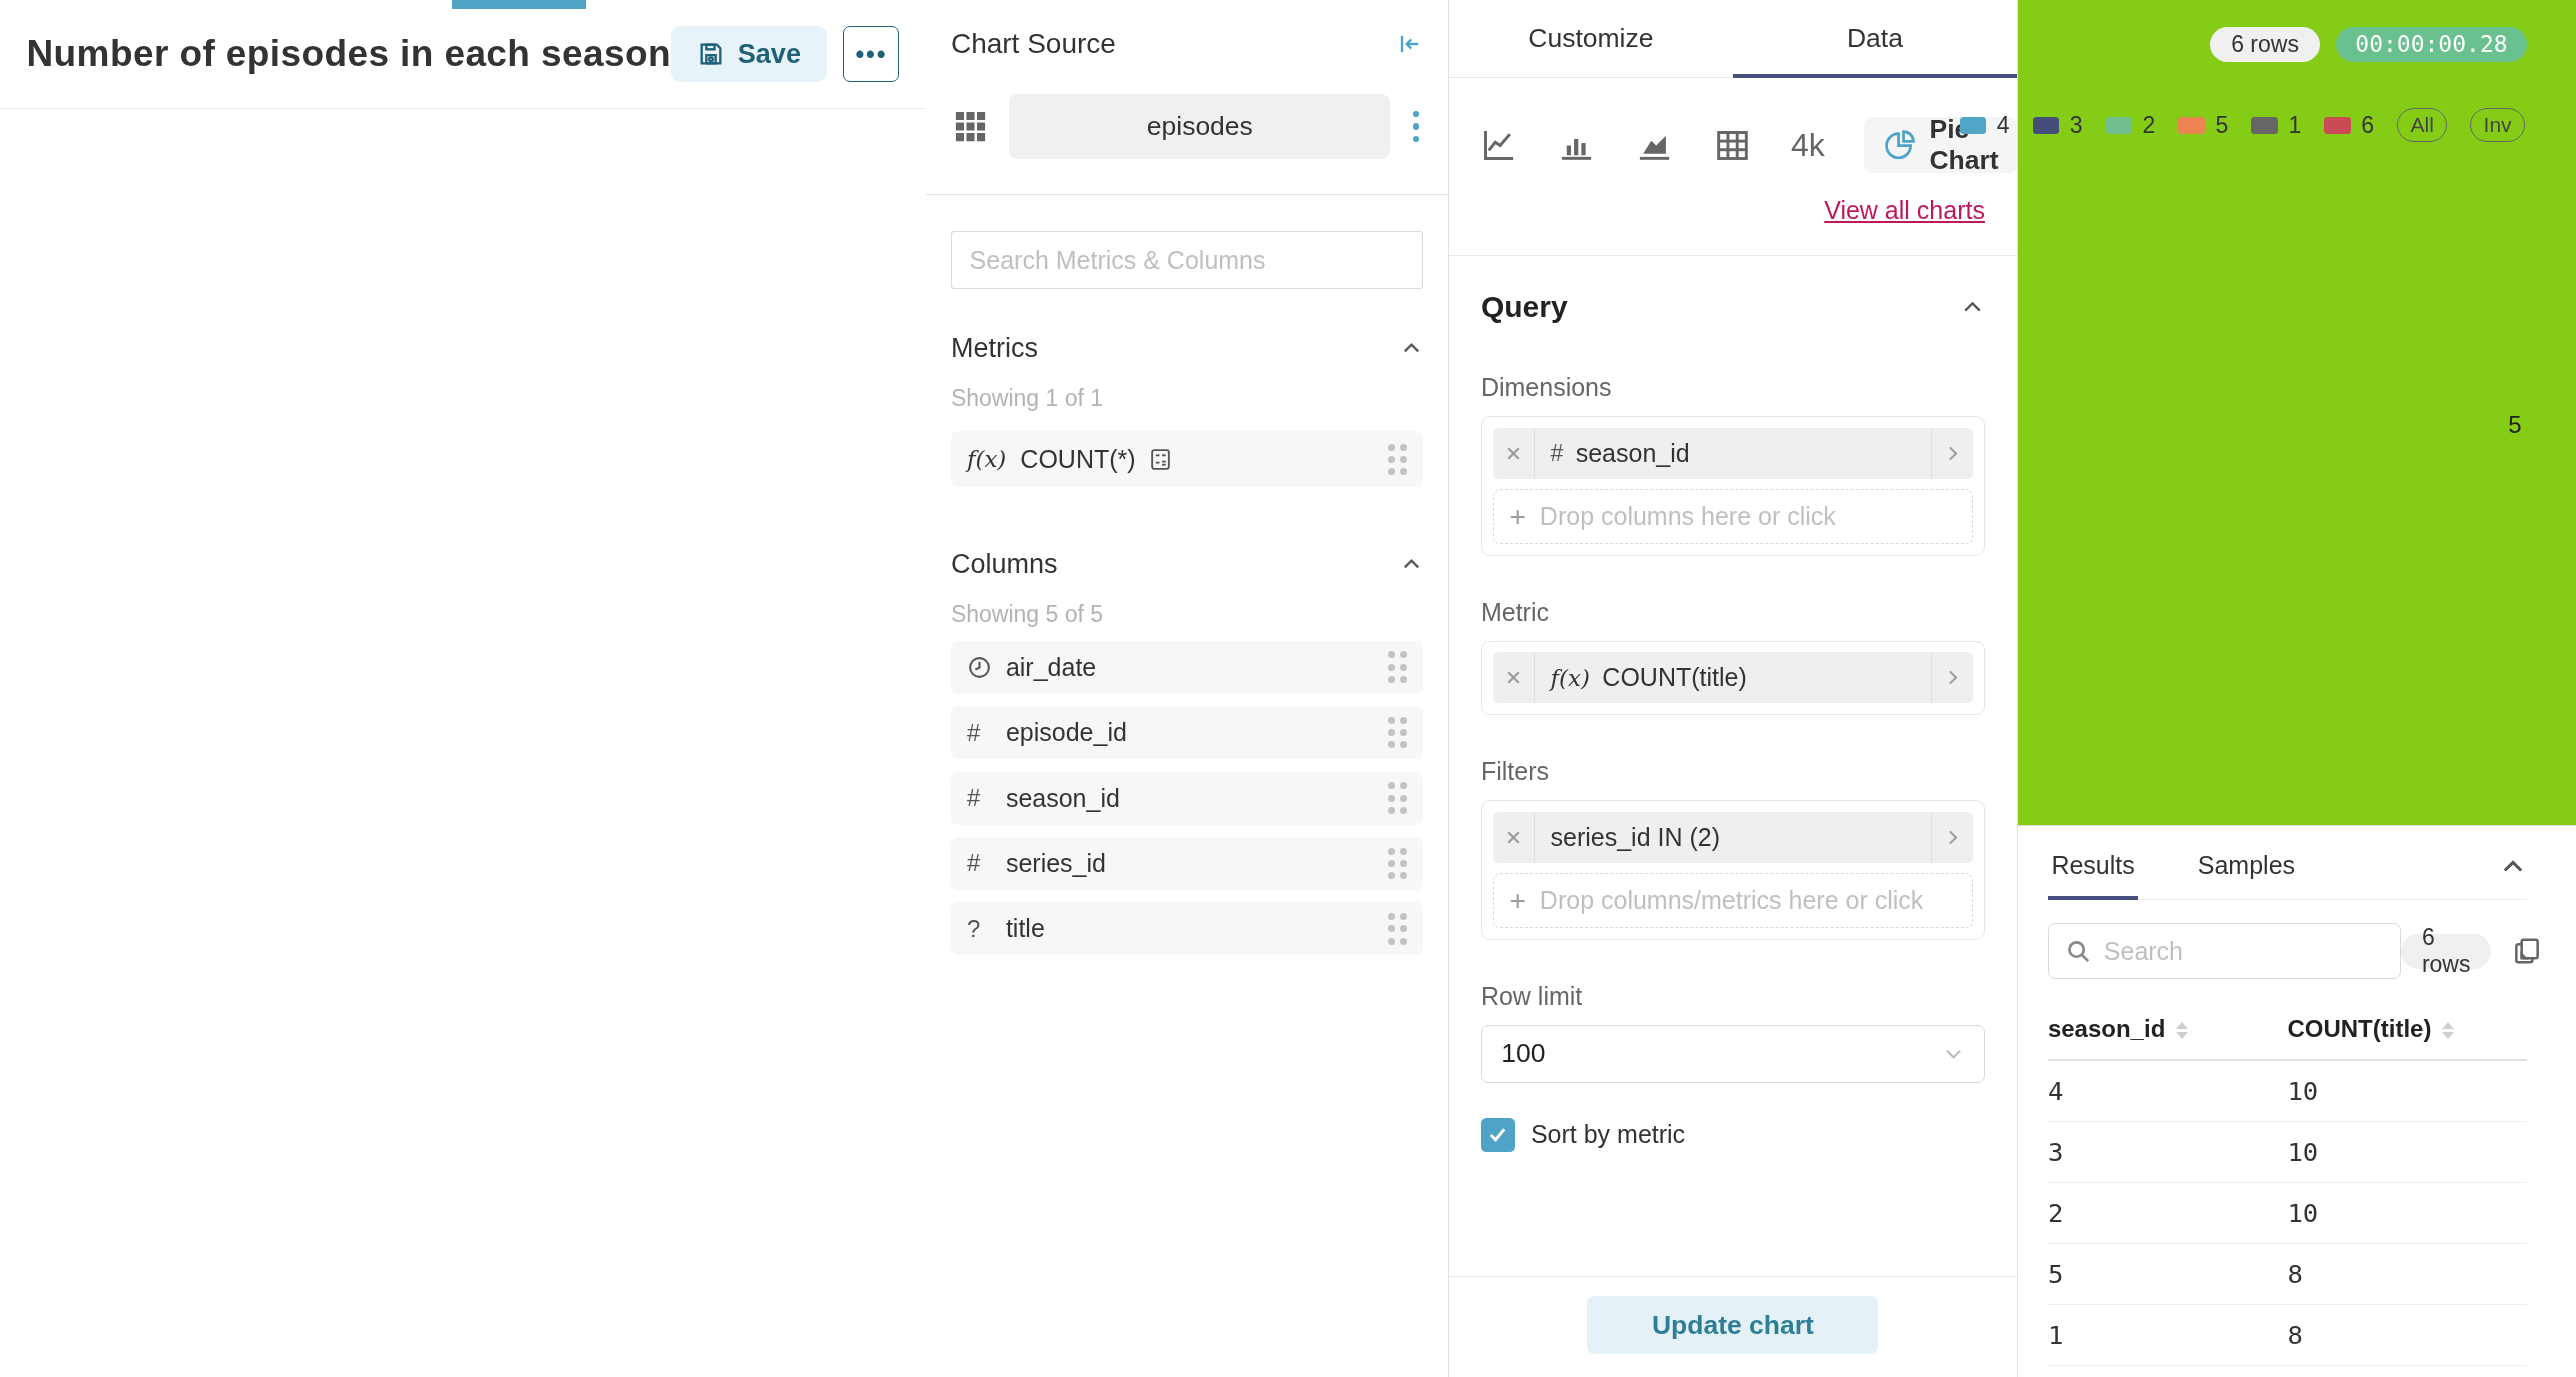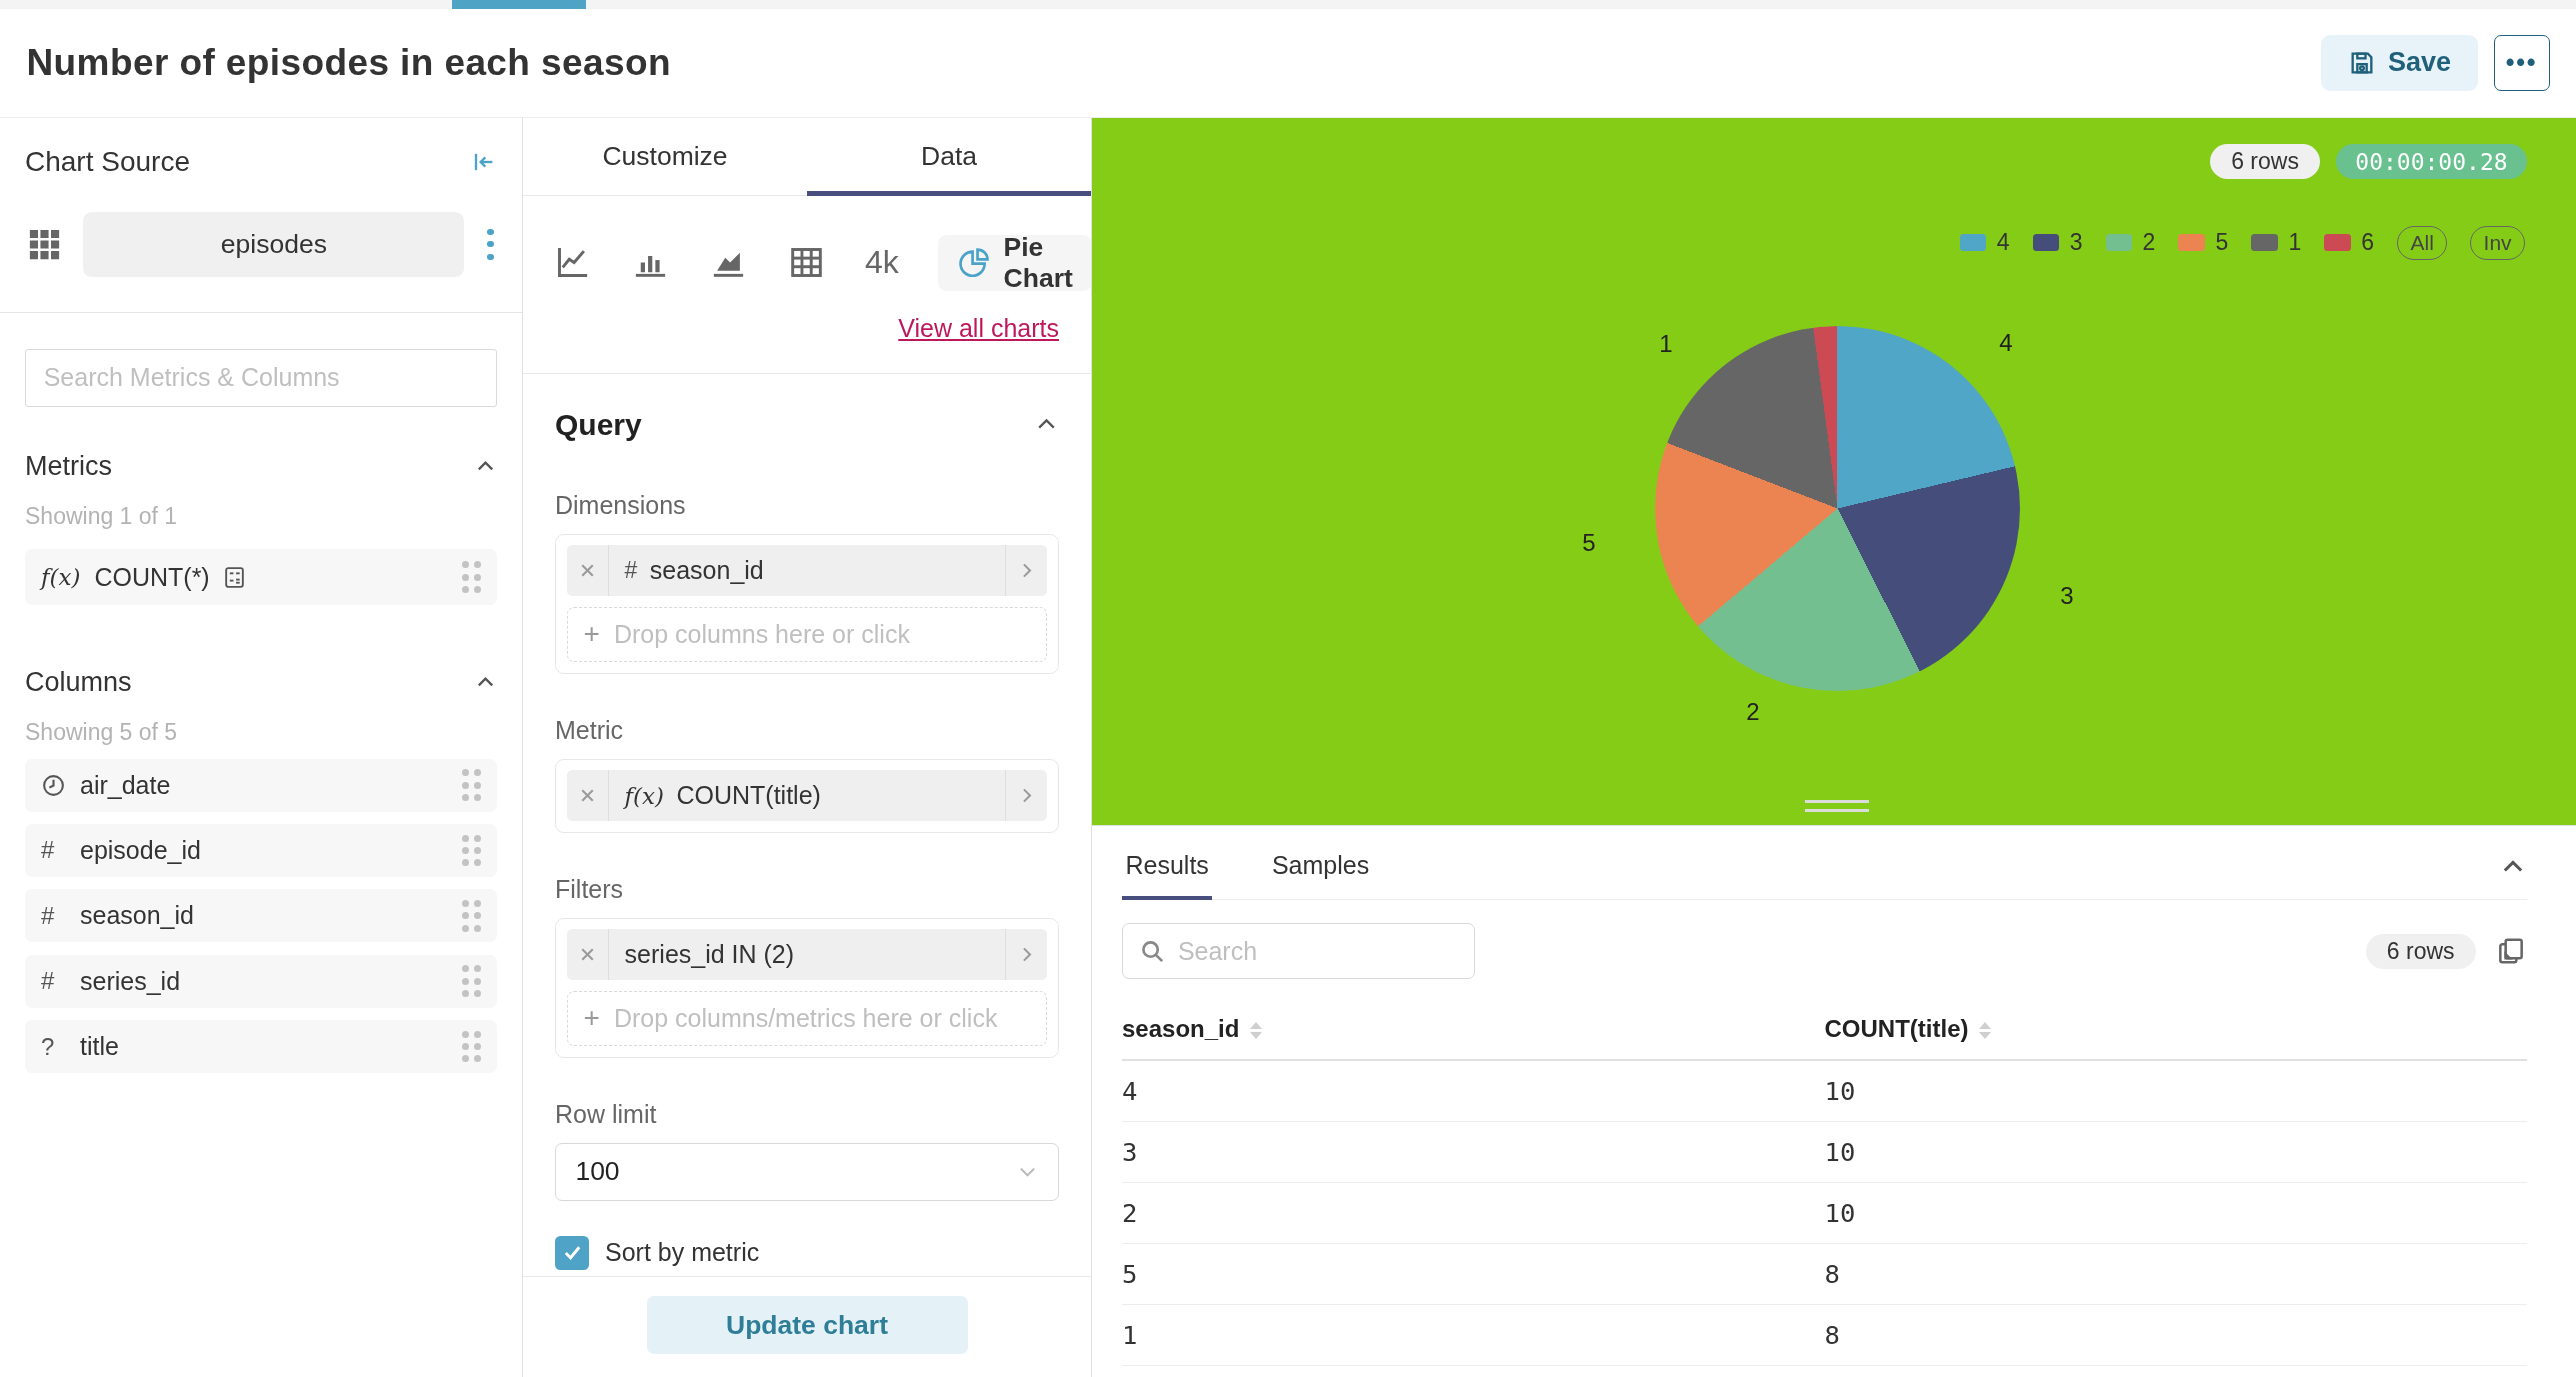--- a/index.html
+++ b/index.html
@@ -1,18 +1,18 @@
 <!DOCTYPE html>
 <html style="font-size:14px"><head>
 <meta charset="utf-8">
 <style>
   * { margin:0; padding:0; box-sizing:border-box; }
   html,body { width:2576px; height:1377px; overflow:hidden; background:#fff;
     font-family:"Liberation Sans", sans-serif; color:#333; }
-  .app { position:relative; width:2576px; height:1377px; display:flex; flex-direction:column; }
+  .app { position:relative; width:2576px; height:1377px; display:flex; flex-direction:row; }
 
   
   .topstrip { height:8.8px; background:#f4f4f4; position:relative; flex:0 0 auto; }
   .topstrip .seg { position:absolute; left:452px; top:0; width:134px; height:8.8px; background:#4fa3c4; }
 
   
   .header { height:109px; display:flex; align-items:center; padding:0 26.5px; border-bottom:0.9px solid #ececec; flex:0 0 auto; background:#fff; }
   .page-title { font-size:37px; font-weight:bold; color:#333; letter-spacing:0.4px; }
   .header-right { margin-left:auto; display:flex; align-items:center; gap:16px; }
   .save-btn { display:flex; align-items:center; gap:12.4px; height:56px; padding:0 26.5px; background:#e7f3f8; border:none; border-radius:9px; color:#20607b; font-size:27px; font-weight:bold; cursor:pointer; font-family:inherit; }
@@ -72,21 +72,21 @@
   .hash { font-size:23px; color:#555; }
   .dropzone { margin-top:10.6px; border:1.8px dashed #d9d9d9; border-radius:7px; height:55px; display:flex; align-items:center; padding:0 16px; gap:14px; color:#bfbfbf; font-size:25px; cursor:pointer; }
   .dropzone .plus { color:#999; font-size:28px; line-height:1; }
   .rowlimit { margin-top:14px; height:58px; border:1.8px solid #d9d9d9; border-radius:7px; display:flex; align-items:center; padding:0 19.4px; cursor:pointer; }
   .rowlimit .v { font-size:26.5px; color:#222; }
   .rowlimit .dd { margin-left:auto; color:#bbb; }
   .sortrow { margin-top:35px; display:flex; align-items:center; gap:16px; }
   .checkbox { width:34px; height:34px; border-radius:5.3px; background:#4ea3c6; display:flex; align-items:center; justify-content:center; cursor:pointer; }
   .sort-label { font-size:25px; color:#333; }
   .ctl-footer { flex:0 0 auto; border-top:0.9px solid #e8e8e8; padding:19.4px 0 23px 0; display:flex; justify-content:center; }
-  .update-btn { width:321px; height:58px; background:#e4f1f6; color:#2e7e97; font-size:26.5px; font-weight:bold; border:none; border-radius:7px; cursor:pointer; font-family:inherit; }
+  .update-btn { width:291px; height:58px; background:#e4f1f6; color:#2e7e97; font-size:26.5px; font-weight:bold; border:none; border-radius:7px; cursor:pointer; font-family:inherit; }
 
   
   .chartarea { flex:1; position:relative; background:#84cc16; min-width:0;text-decoration:underline; }
   .badges { position:absolute; top:26.5px; right:49px; display:flex; gap:16px; align-items:center; }
   .badge-gray { height:35px; padding:0 21px; background:#f0f0f0; border-radius:882px; display:flex; align-items:center; font-size:23px; color:#333; }
   .badge-green { height:35px; padding:0 19.4px; background:#69c18f; border-radius:882px; display:flex; align-items:center; font-size:23px; color:#fff; font-family:"DejaVu Sans Mono", monospace; }
   .legend { position:absolute; top:108px; right:51px; display:flex; align-items:center; gap:23px; }
   .legend-item { display:flex; align-items:center; gap:10.6px; cursor:pointer; }
   .legend-swatch { width:26.5px; height:17px; border-radius:3.5px; display:inline-block; }
   .legend-label { font-size:23px; color:#333; }

